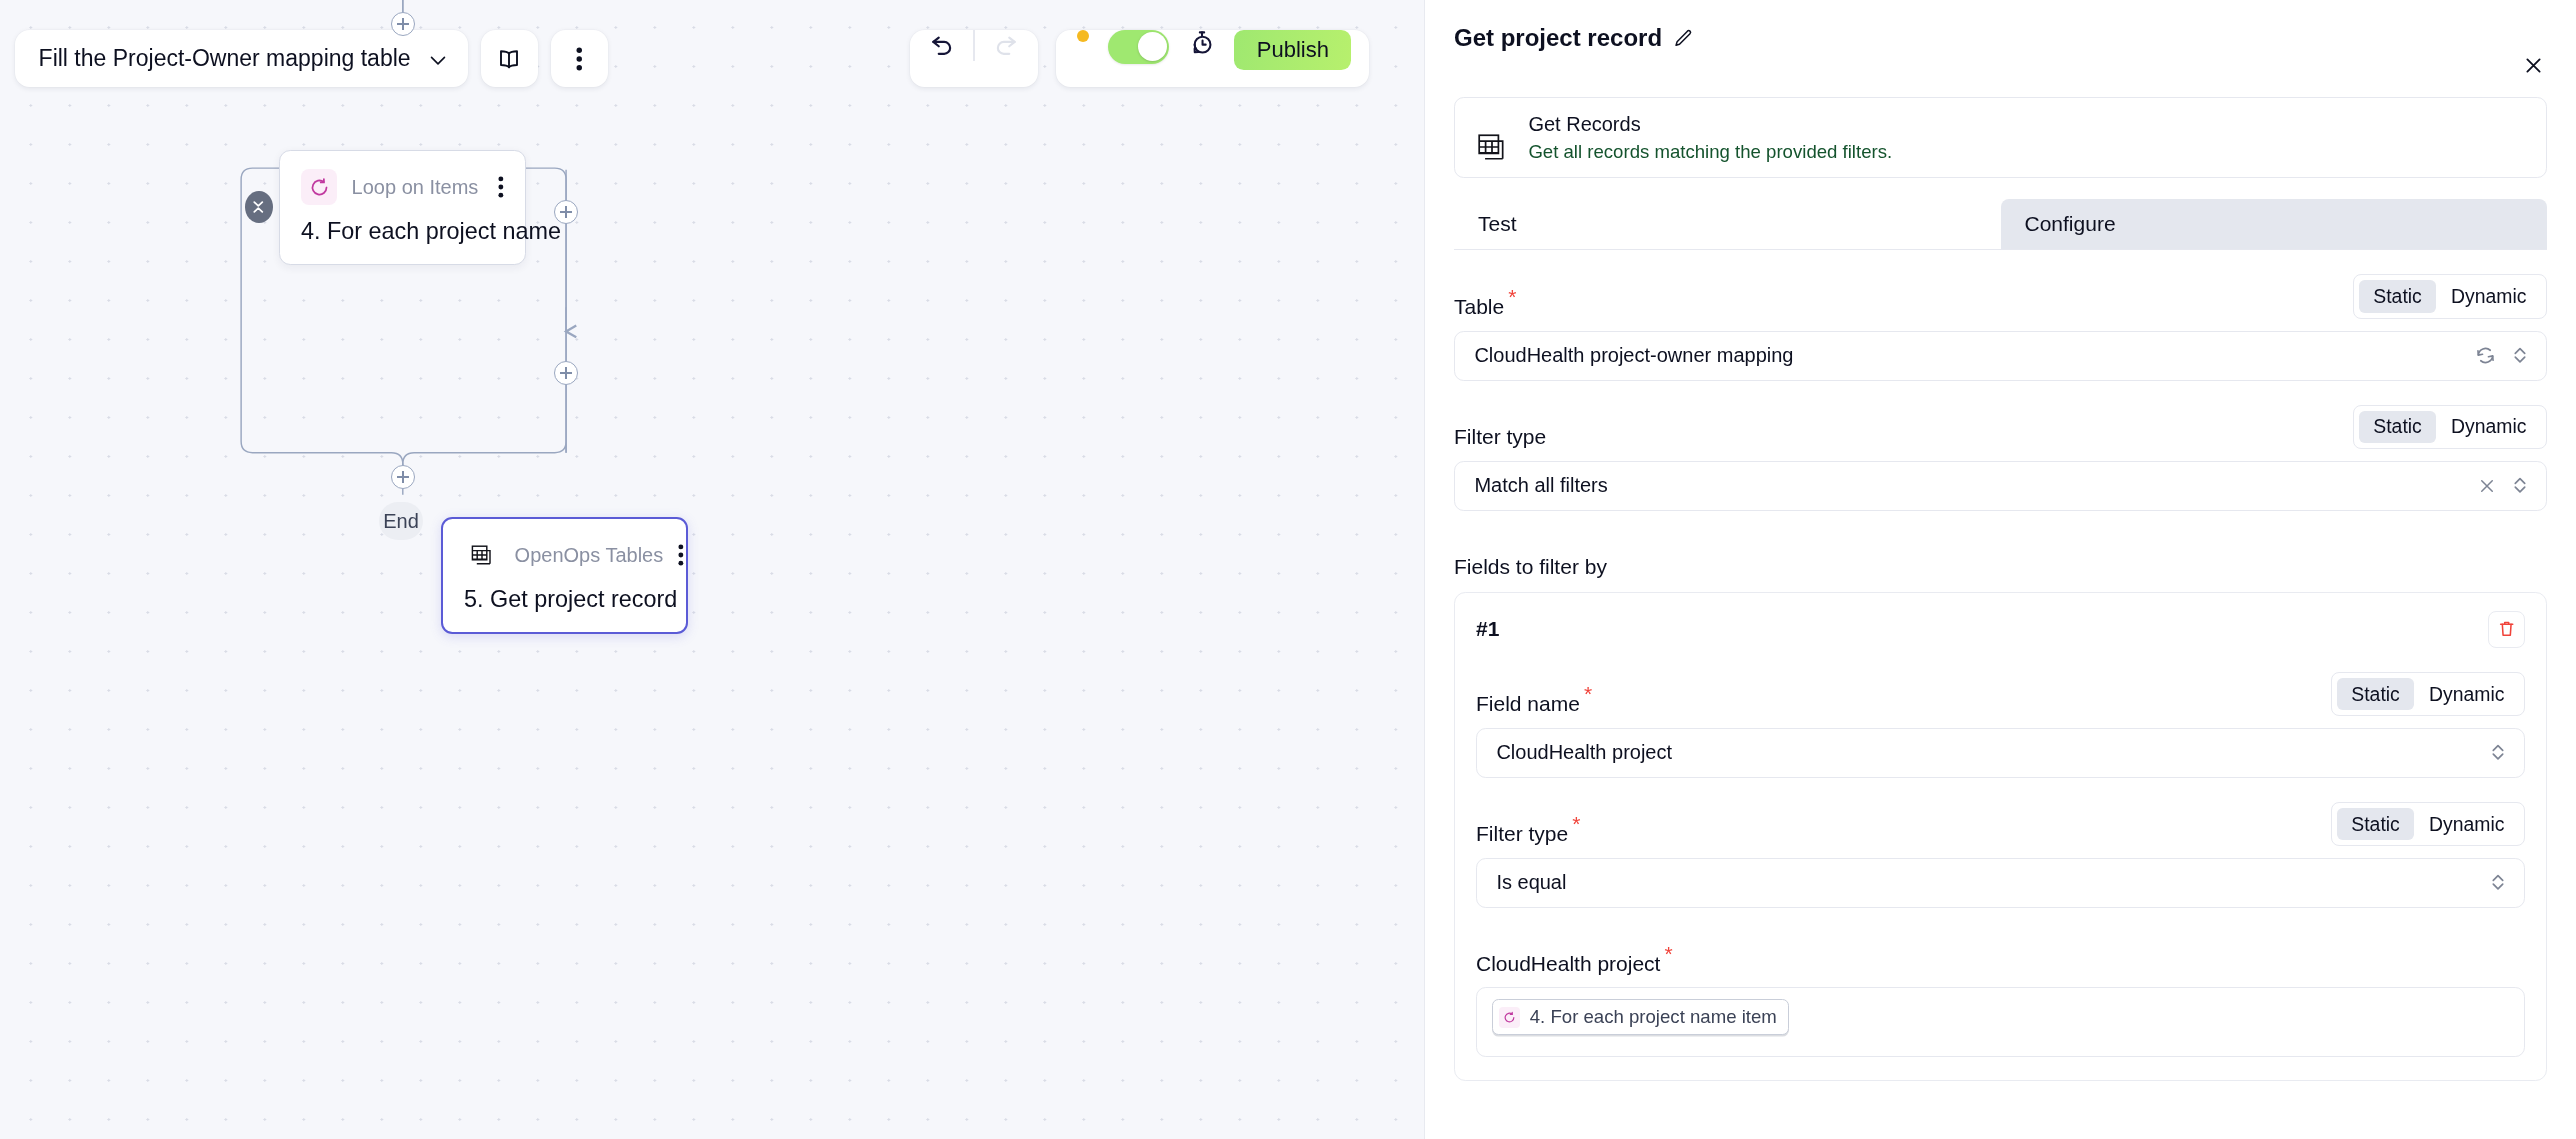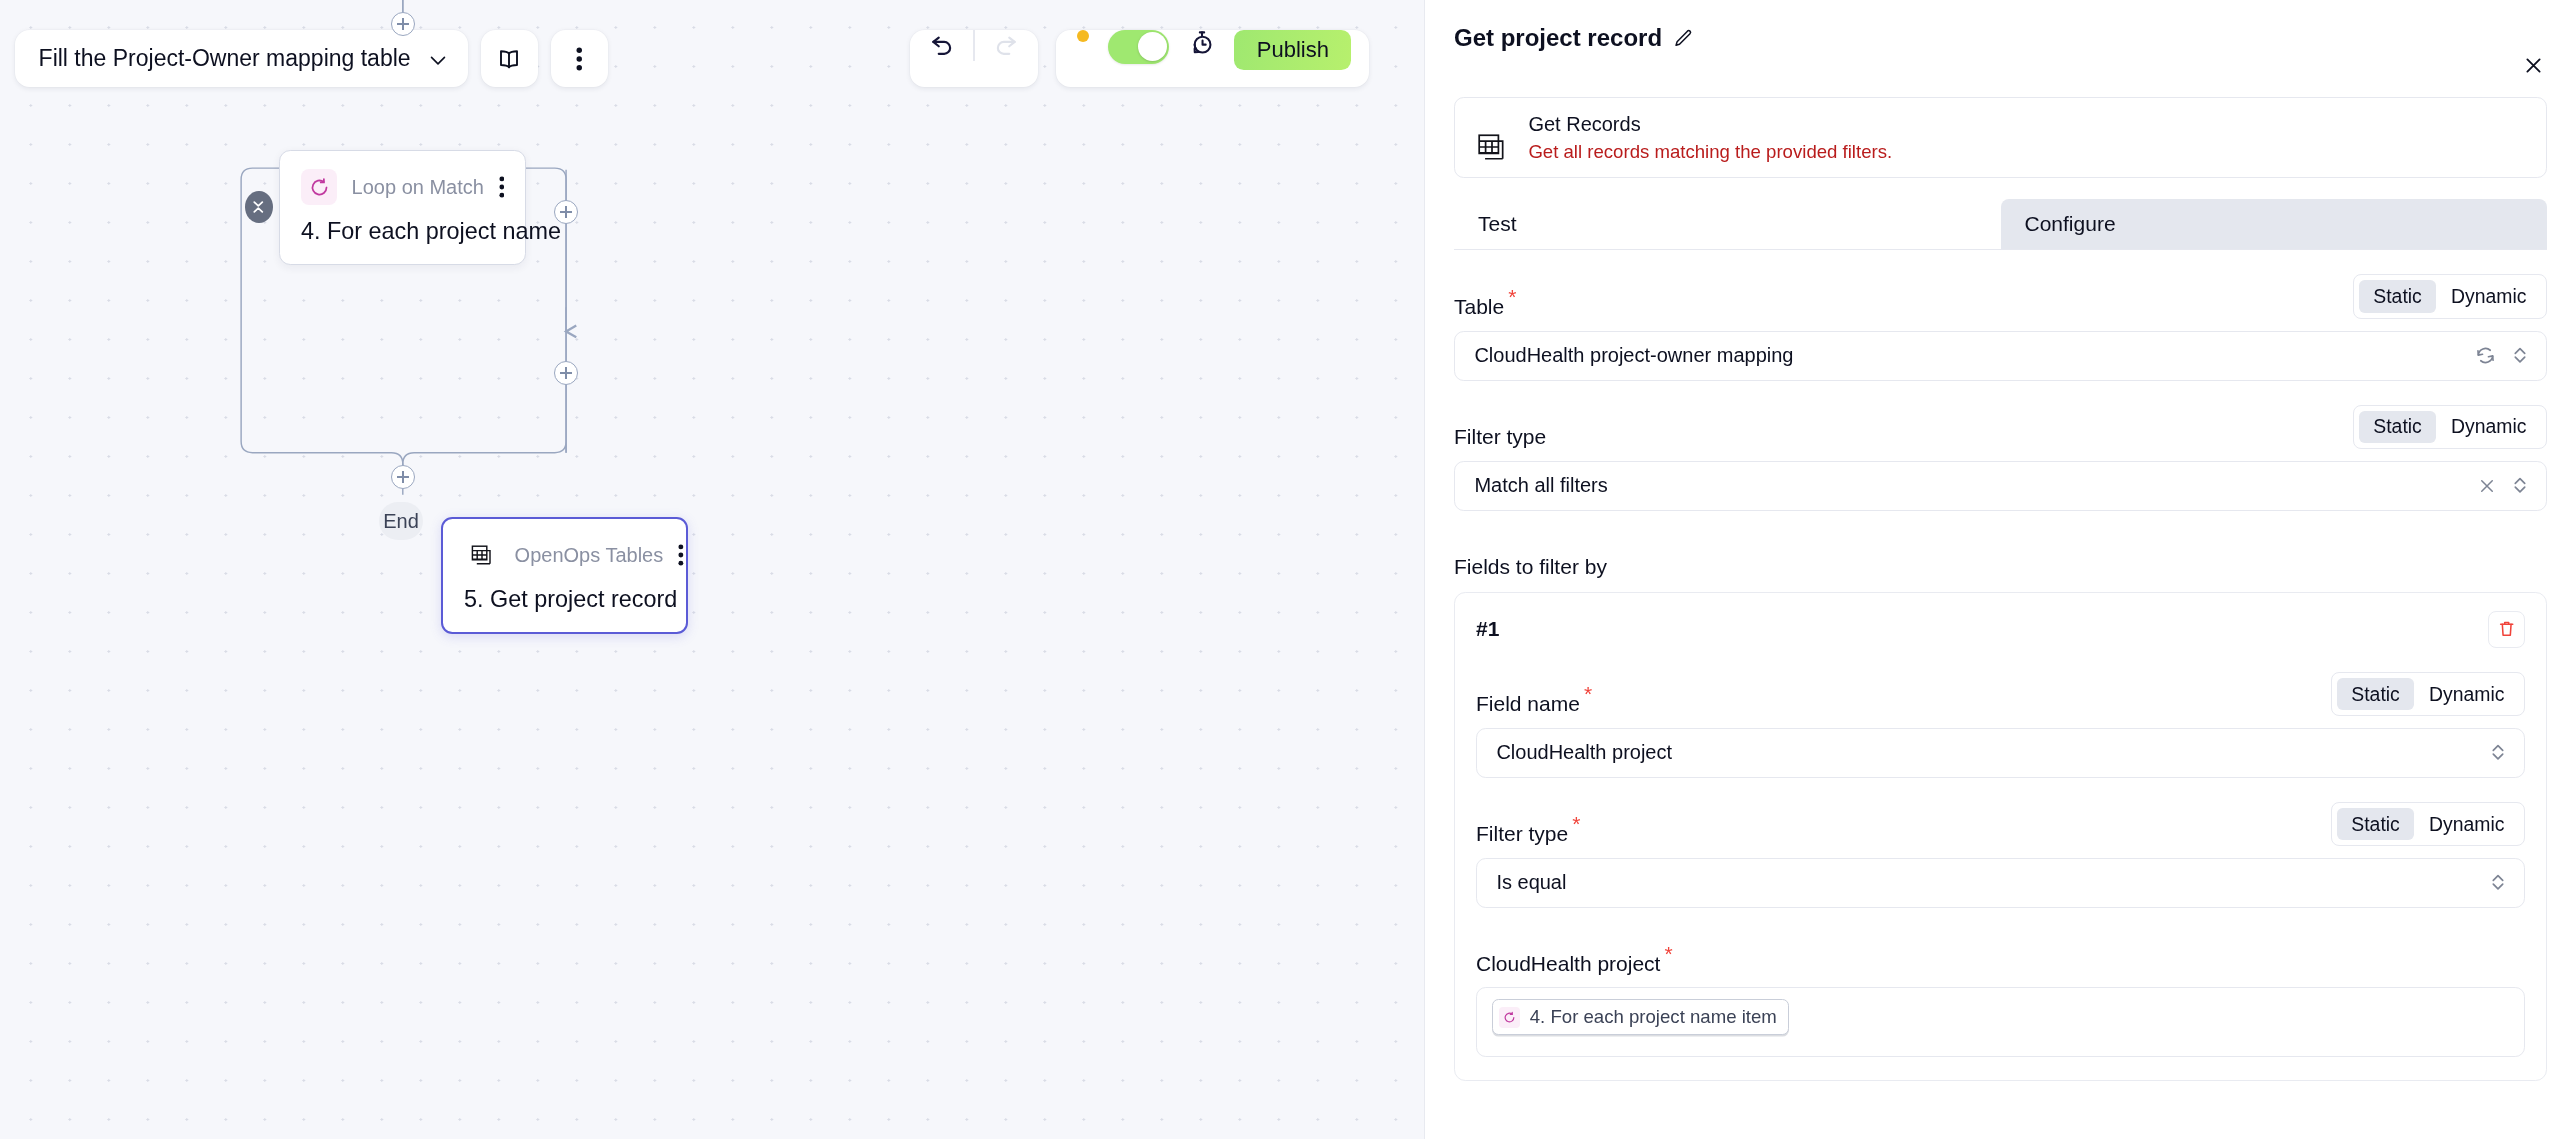--- a/index.html
+++ b/index.html
@@ -140,21 +140,21 @@
   .pencil-btn { cursor: pointer; display: flex; align-items: center; }
   .close-btn { margin-left: auto; cursor: pointer; display: flex; align-items: center; padding: 3.2px; }
 
   .piece-card {
     margin: 18px 29px 0 29px;
     border: 1.2px solid #e6e8ef; border-radius: 9.7px;
     padding: 14.6px 19.4px; display: flex; gap: 18px; align-items: flex-end;
   }
   .piece-card-icon { flex: 0 0 36px; display: flex; align-items: center; justify-content: center; }
   .piece-card-name { font-size: 20px; color: #0d1020; }
-  .piece-card-desc { font-size: 18.6px; color: #b91c1c; margin-top: 4.9px; }
+  .piece-card-desc { font-size: 18.6px; color: #14532d; margin-top: 4.9px; }
 
   .tabs { display: flex; margin: 21px 29px 0 29px; border-bottom: 1.2px solid #e6e8ef; }
   .tab {
     flex: 1 1 0; height: 50px; display: flex; align-items: center;
     padding-left: 24px; font-size: 21px; color: #0d1020; cursor: pointer;
     border-top-left-radius: 8px; border-top-right-radius: 8px;
   }
   .tab.active { background: #e4e7ee; }
 
   .panel-body { padding: 0 29px 0 29px; }
@@ -275,21 +275,21 @@
     <div class="plus-btn" style="left:391px; top:12px;"></div>
 
     <div class="node node-loop">
       <div class="node-top">
         <span class="node-piece-icon loop">
           <svg width="21" height="21" viewBox="0 0 24 24" fill="none" stroke="#c0399f" stroke-width="2" stroke-linecap="round">
             <path d="M20 12a8 8 0 1 1-3.1-6.3"></path>
               <path d="M17 2.5 L17 6.2 L13.4 6.2"></path>
           </svg>
         </span>
-        <span class="node-piece-name">Loop on Match</span>
+        <span class="node-piece-name">Loop on Items</span>
         <span class="node-kebab">
           <svg width="5.7" height="22" viewBox="0 0 7 27">
               <circle cx="3.5" cy="3.5" r="3" fill="#0d1020"></circle>
               <circle cx="3.5" cy="13.5" r="3" fill="#0d1020"></circle>
               <circle cx="3.5" cy="23.5" r="3" fill="#0d1020"></circle>
             </svg>
         </span>
       </div>
       <div class="node-title">4. For each project name</div>
     </div>

